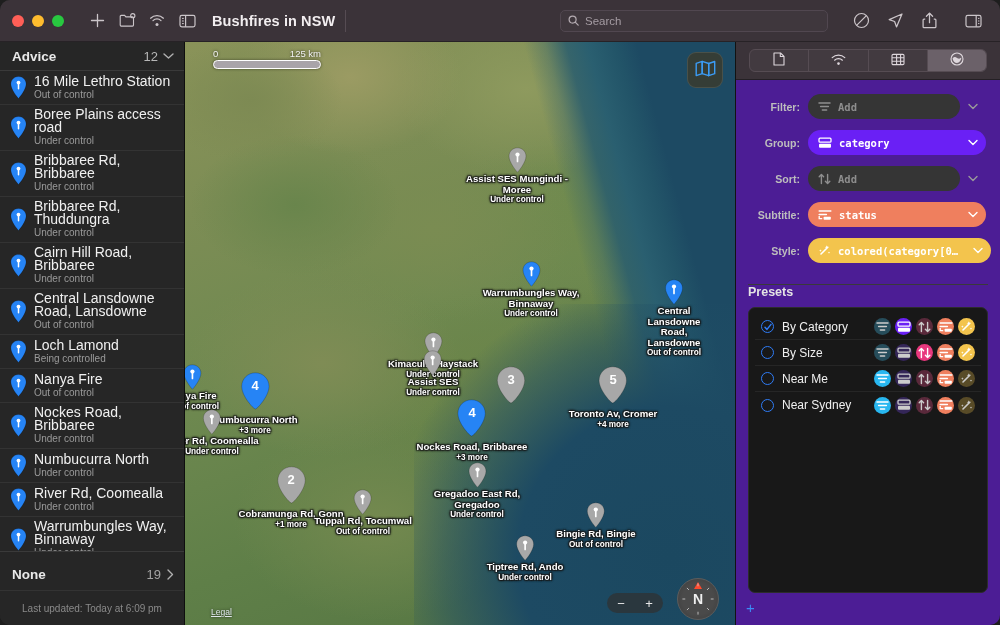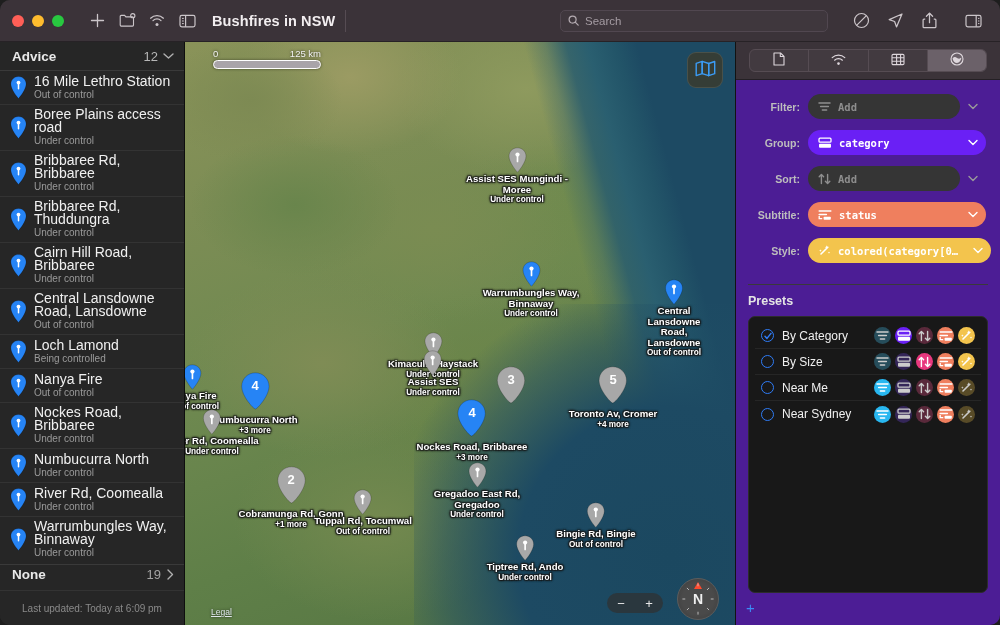--- a/index.html
+++ b/index.html
@@ -86,21 +86,21 @@
   .pin-sm { flex: 0 0 17px; width: 17px; height: 23px; position: relative; }
   .pin-sm svg { display:block; }
   .sb-text { display: flex; flex-direction: column; gap: 1px; min-width: 0; }
   .sb-title {
     font-size: 14px; color: #f0f0f0; line-height: 13px; font-weight: 400;
   }
   .sb-sub { font-size: 10px; color: #9a9a9a; line-height: 12px; }
 
   .sb-none {
     display: flex; align-items: center; justify-content: space-between;
-    padding: 2px 10px 8px 12px;
+    padding: 15px 10px 8px 12px;
     border-top: 1px solid #3a3a3a;
   }
   .sb-none .ttl { font-size: 13.5px; font-weight: 700; color: #e9e9e9; }
   .sb-none .right { display: flex; align-items: center; gap: 5px; }
   .sb-none .cnt { font-size: 13px; color: #a3a3a3; }
   .sb-footer {
     border-top: 1px solid #333; padding: 7px 10px 9px;
     text-align: center;
   }
   .sb-footer span { font-size: 10px; color: #8a8a8a; }
@@ -271,21 +271,20 @@
   .pill-chev.on-purple { color: #ffffff; background: #6a20f5; border-radius: 0 13px 13px 0; margin-left: -4px; }
   .pill-chev.on-orange { color: #ffffff; background: #ef7f5e; border-radius: 0 13px 13px 0; margin-left: -4px; }
   .pill-chev.on-yellow { color: #ffffff; background: #f3c44d; border-radius: 0 13px 13px 0; margin-left: -4px; }
   .pill-grp { flex: 1; display: flex; align-items: center; }
   .pill-grp .pill { flex: 1; border-radius: 13px 0 0 13px; }
   .pill-grp.plain .pill { border-radius: 13px; }
   .pill-divider { width: 1px; height: 17px; background: rgba(255,255,255,0.45); }
 
   .presets-hd {
     border-top: 1px solid #3a3a3a; margin: 4px 12px 0;
-    padding-top: 9px;
     font-size: 12.5px; font-weight: 700; color: #e4e4e4;
   }
   .presets-box {
     margin: 8px 12px 0; background: #181818; border-radius: 7px;
     border: 1px solid #2c2c2c; flex: 1; padding: 6px 0 0;
     display: flex; flex-direction: column;
   }
   .preset-list { padding: 0 6px; }
   .preset {
     display: flex; align-items: center; gap: 8px;

